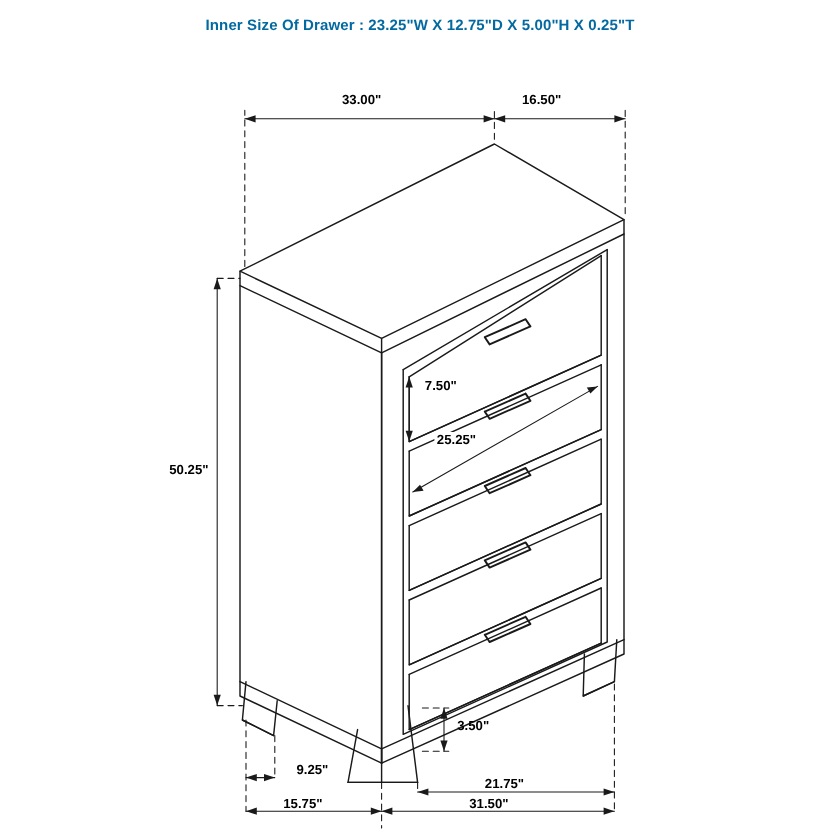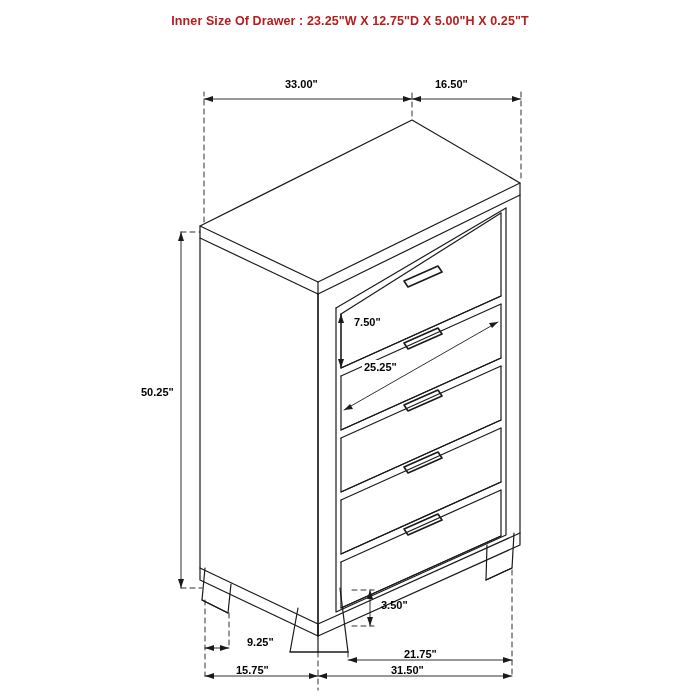--- a/index.html
+++ b/index.html
@@ -22,21 +22,21 @@
   }
   .title {
     position: absolute;
     top: 14px;
     left: 0;
     width: 700px;
     text-align: center;
     font-size: 12.5px;
     font-weight: bold;
     letter-spacing: 0.1px;
-    color: #b91c1c;
+    color: #0369a1;
   }
   svg.diagram {
     position: absolute;
     top: 0;
     left: 0;
     width: 700px;
     height: 700px;
   }
   .dimlabel {
     position: absolute;

